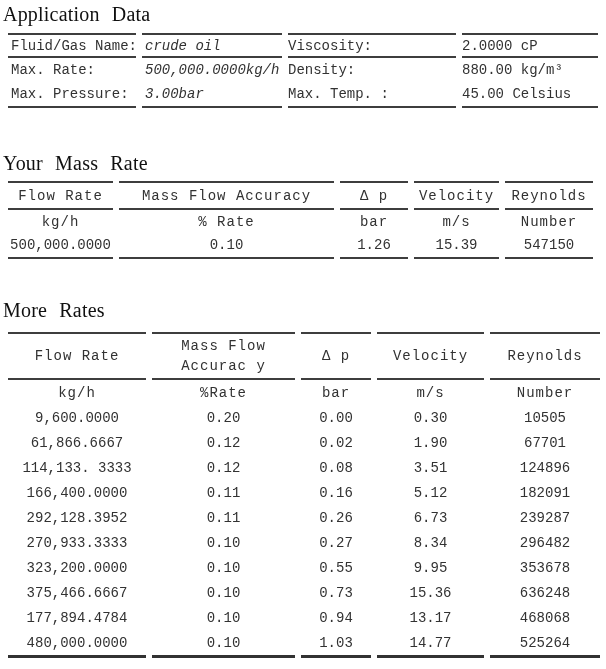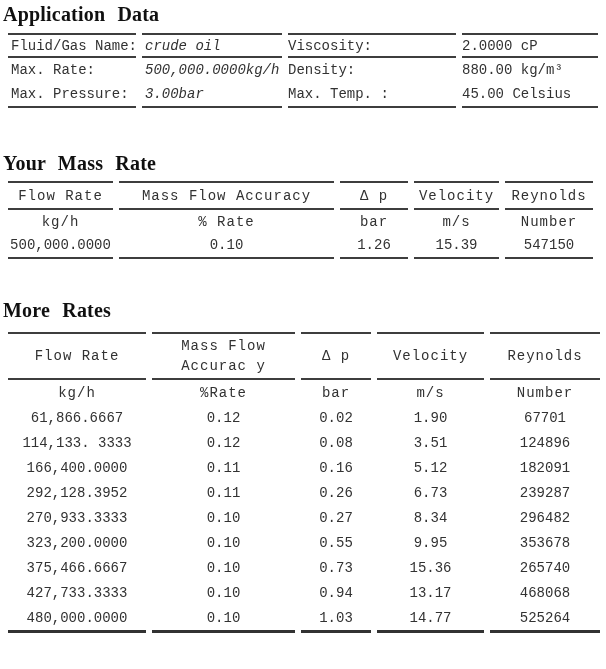--- a/index.html
+++ b/index.html
@@ -13,21 +13,21 @@
     overflow: hidden;
     box-sizing: border-box;
     font-family: "Liberation Mono", "DejaVu Sans Mono", monospace;
     color: #323232;
   }
   .page {
     padding: 2px 2px 0 2px;
   }
   h1.section-title {
     font-family: "Liberation Serif", "DejaVu Serif", serif;
-    font-weight: bold;
+    font-weight: normal;
     color: #101010;
     font-size: 20px;
     line-height: 21px;
     margin: 0;
     word-spacing: 7px;
     letter-spacing: 0.2px;
   }
   #title-app { margin: 2px 0 8px 1px; }
   #title-given { margin: 45px 0 7px 1px; }
   #title-more { margin: 41px 0 11px 1px; }
@@ -176,20 +176,27 @@
         <th>Reynolds</th>
       </tr>
       <tr class="units">
         <td>kg/h</td>
         <td>%Rate</td>
         <td>bar</td>
         <td>m/s</td>
         <td>Number</td>
       </tr>
       <tr class="data">
+        <td>9,600.0000</td>
+        <td>0.20</td>
+        <td>0.00</td>
+        <td>0.30</td>
+        <td>10505</td>
+      </tr>
+      <tr class="data">
         <td>61,866.6667</td>
         <td>0.12</td>
         <td>0.02</td>
         <td>1.90</td>
         <td>67701</td>
       </tr>
       <tr class="data">
         <td>114,133. 3333</td>
         <td>0.12</td>
         <td>0.08</td>
@@ -222,24 +229,24 @@
         <td>0.10</td>
         <td>0.55</td>
         <td>9.95</td>
         <td>353678</td>
       </tr>
       <tr class="data">
         <td>375,466.6667</td>
         <td>0.10</td>
         <td>0.73</td>
         <td>15.36</td>
-        <td>265740</td>
-      </tr>
-      <tr class="data">
-        <td>427,733.3333</td>
+        <td>636248</td>
+      </tr>
+      <tr class="data">
+        <td>177,894.4784</td>
         <td>0.10</td>
         <td>0.94</td>
         <td>13.17</td>
         <td>468068</td>
       </tr>
       <tr class="data rule-thick">
         <td>480,000.0000</td>
         <td>0.10</td>
         <td>1.03</td>
         <td>14.77</td>

